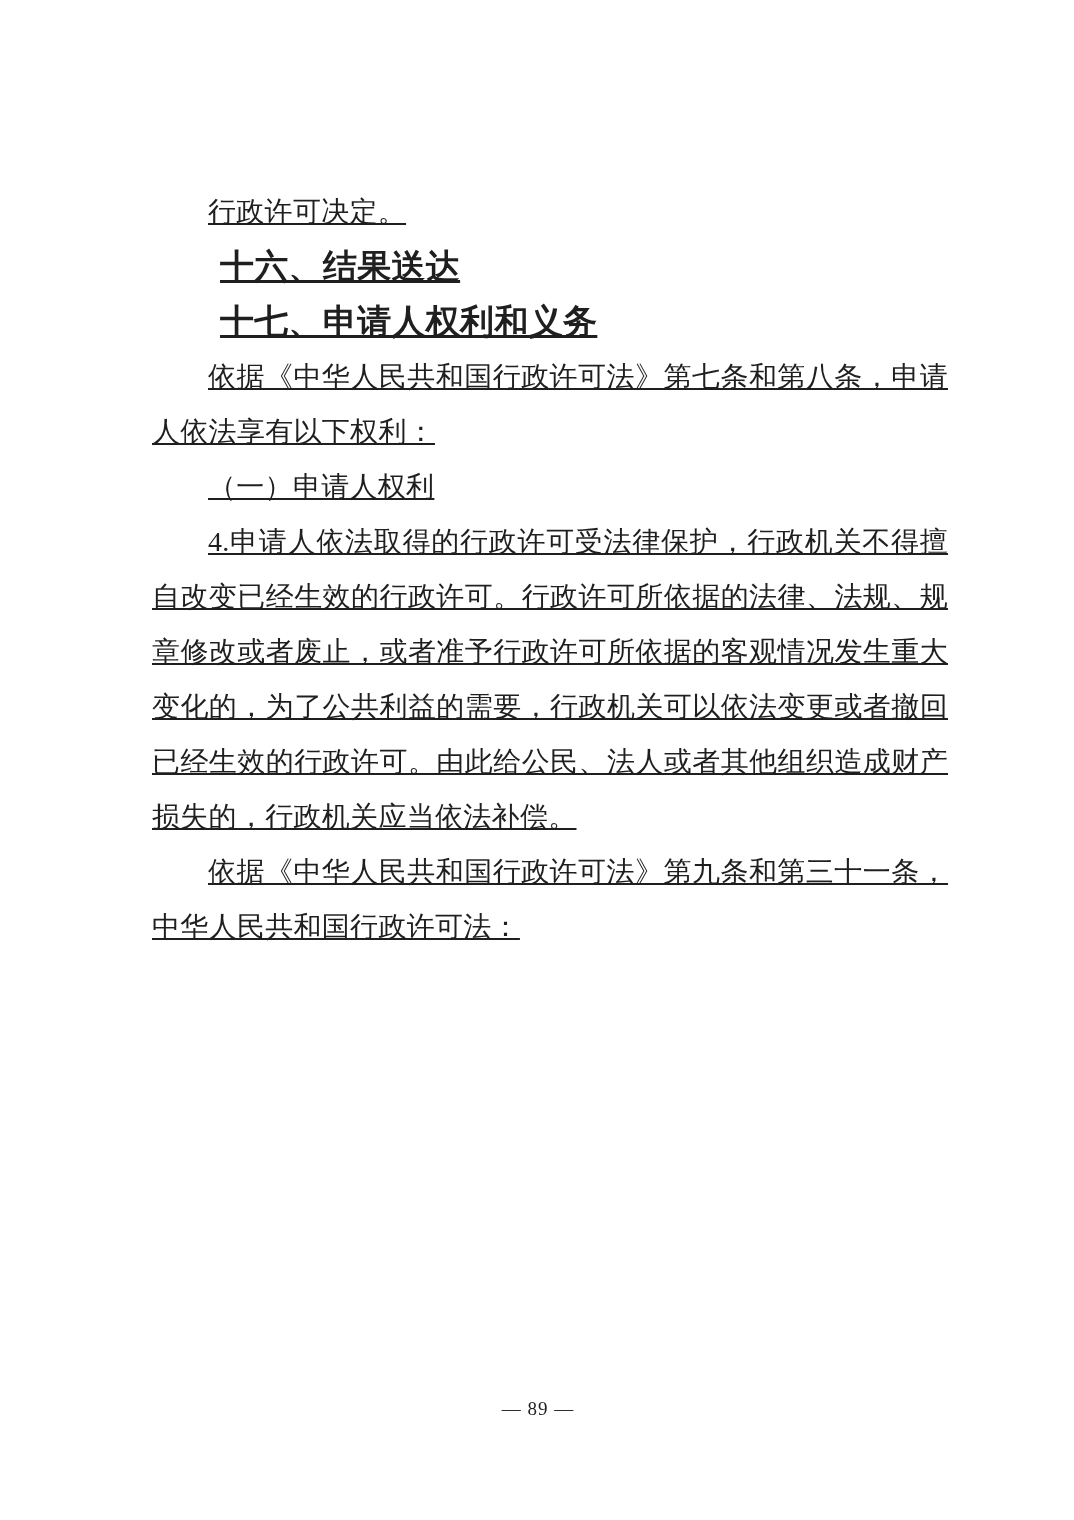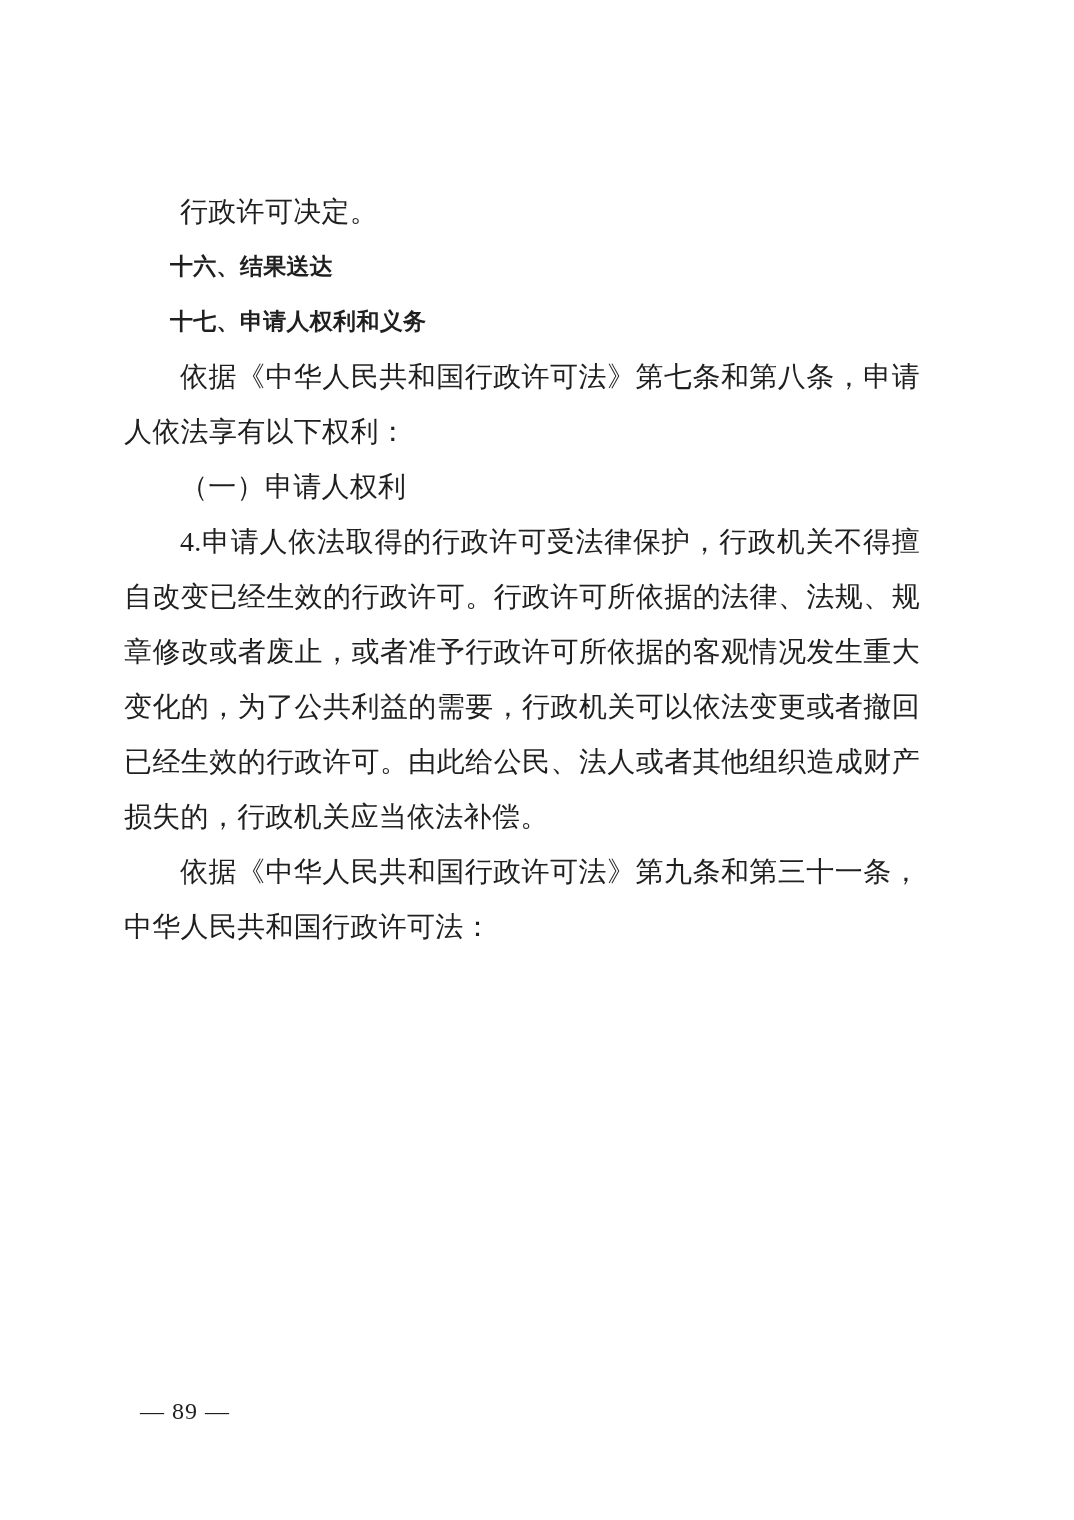--- a/index.html
+++ b/index.html
@@ -11,46 +11,47 @@
   .page {
     position: relative;
     width: 1074px;
     height: 1520px;
     background: #ffffff;
     overflow: hidden;
     color: #1f1f1f;
   }
   .content {
     position: absolute;
-    left: 124px;
+    left: 152px;
     top: 184px;
     width: 796px;
     font-size: 28px;
     line-height: 55px;
     text-align: justify;
     text-justify: inter-ideograph;
     letter-spacing: 0.3px;
+    text-decoration: underline;
   }
   .content p,
   .content h2 {
     text-indent: 2em;
     font-weight: normal;
   }
   .section-heading {
     font-family: "Liberation Sans", "DejaVu Sans", sans-serif;
     font-weight: bold !important;
-    font-size: 23px;
+    font-size: 34px;
   }
   .page-footer {
     position: absolute;
     left: 140px;
     top: 1398px;
     width: 796px;
-    text-align: left;
-    font-size: 24px;
+    text-align: center;
+    font-size: 19px;
     letter-spacing: 1px;
     color: #1f1f1f;
   }
 </style>
 </head>
 <body>
 
 <div class="page">
   <main class="content">
     <p>行政许可决定。</p>

